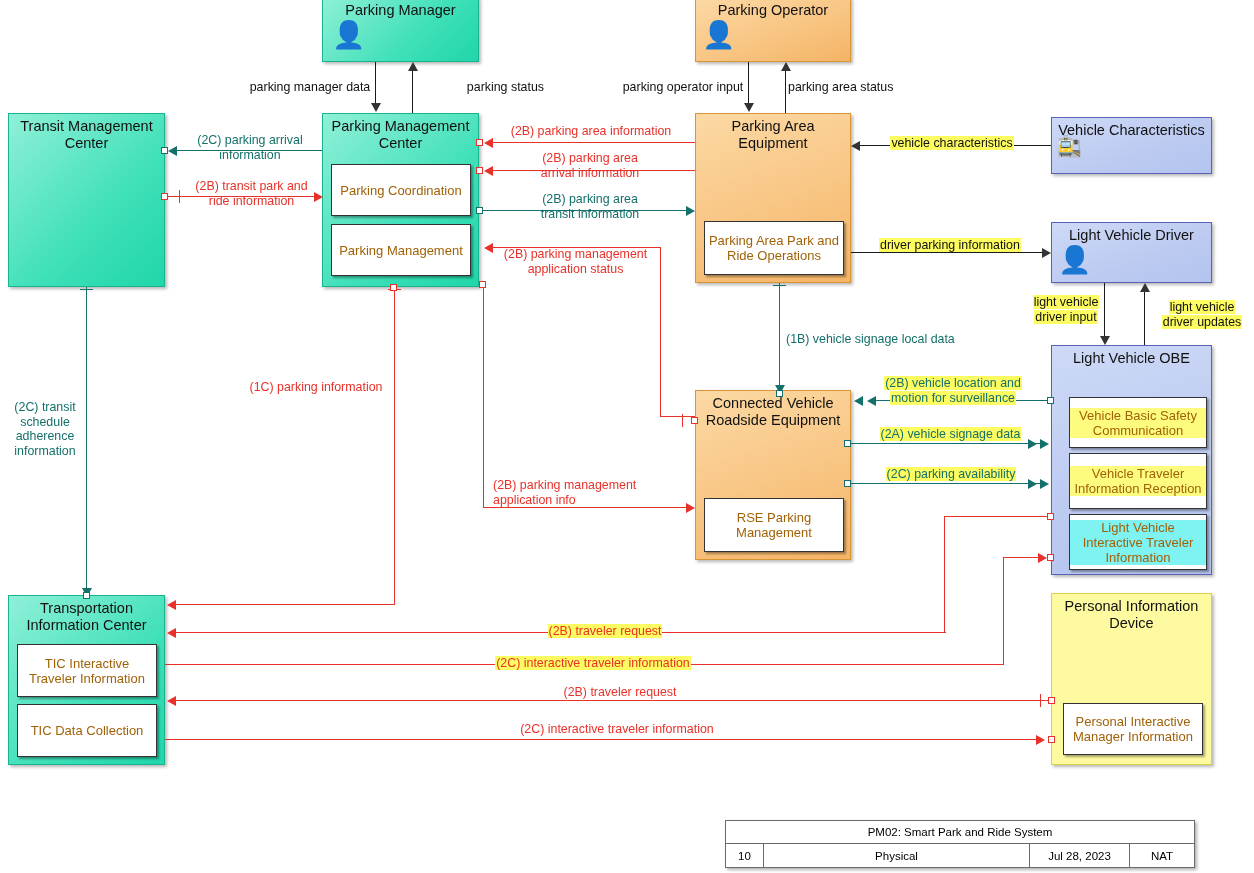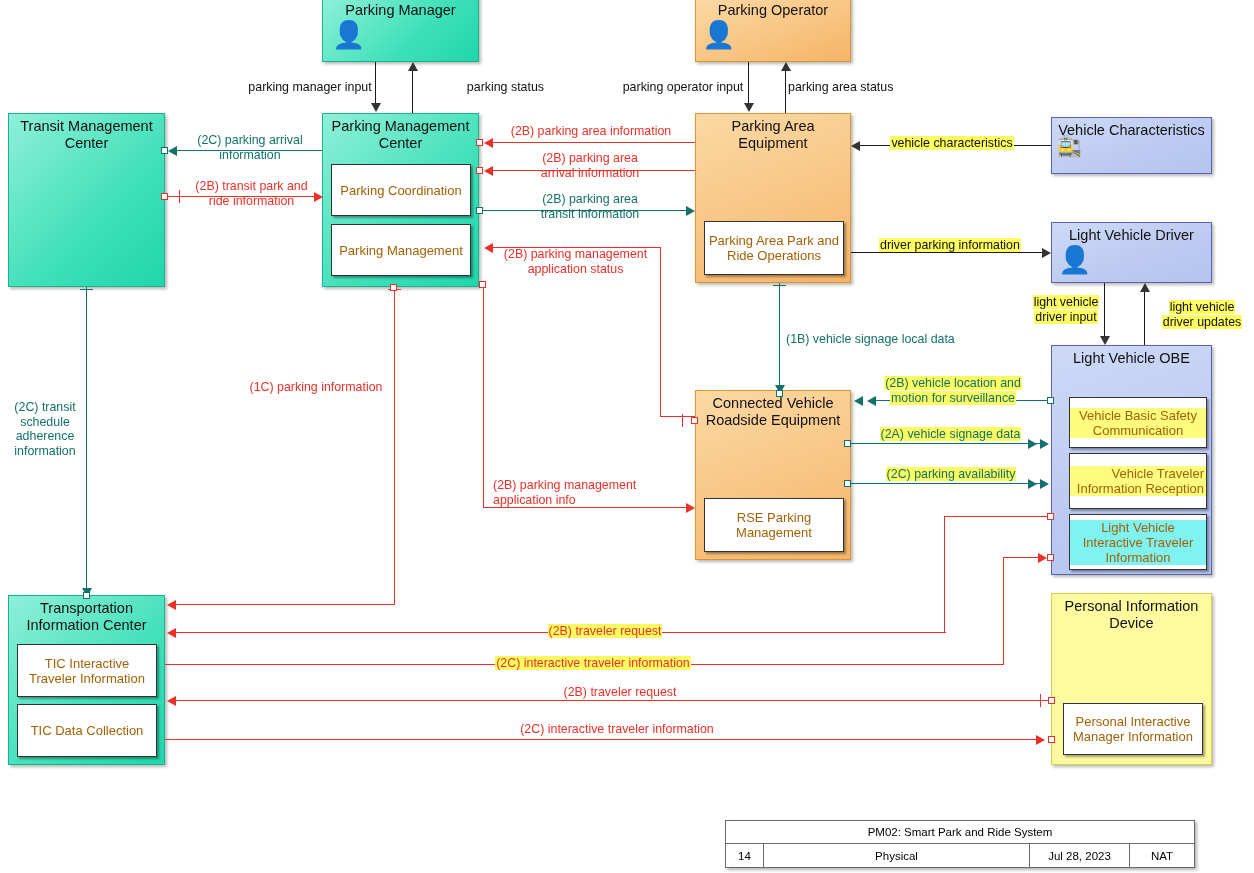--- a/index.html
+++ b/index.html
@@ -109,21 +109,21 @@
   <div class="node blue" style="left:1051px;top:222px;width:161px;height:61px;">
     <div class="node-title">Light Vehicle Driver</div>
     <div class="glyph person" style="left:6px;top:24px;">👤</div>
   </div>
 
   <div class="node blue" style="left:1051px;top:345px;width:161px;height:230px;">
     <div class="node-title">Light Vehicle OBE</div>
     <div class="sub hl-y" style="left:17px;top:51px;width:138px;height:51px;">
       <span>Vehicle Basic Safety Communication</span>
     </div>
-    <div class="sub hl-y" style="left:17px;top:107px;width:138px;height:56px;text-align:right;">
+    <div class="sub hl-y" style="left:17px;top:107px;width:138px;height:56px;">
       <span>Vehicle Traveler Information Reception</span>
     </div>
     <div class="sub hl-c" style="left:17px;top:168px;width:138px;height:56px;">
       <span>Light Vehicle Interactive Traveler Information</span>
     </div>
   </div>
 
   <div class="node orange" style="left:695px;top:390px;width:156px;height:170px;">
     <div class="node-title">Connected Vehicle Roadside Equipment</div>
     <div class="sub" style="left:8px;top:107px;width:140px;height:54px;">
@@ -145,21 +145,21 @@
     <div class="node-title">Personal Information Device</div>
     <div class="sub" style="left:11px;top:109px;width:140px;height:52px;">
       <span>Personal Interactive Manager Information</span>
     </div>
   </div>
 
   <div class="ln v blk" style="left:375px;top:62px;height:42px;"></div>
   <div class="arw d" style="left:371px;top:103px;"></div>
   <div class="ln v blk" style="left:412px;top:71px;height:42px;"></div>
   <div class="arw u" style="left:408px;top:62px;"></div>
-  <div class="lbl blkt" style="left:240px;top:80px;width:140px;">parking manager input</div>
+  <div class="lbl blkt" style="left:240px;top:80px;width:140px;">parking manager data</div>
   <div class="lbl blkt" style="left:414px;top:80px;width:110px;text-align:right;padding-left:20px;">parking status</div>
 
   <div class="ln v blk" style="left:748px;top:62px;height:42px;"></div>
   <div class="arw d" style="left:744px;top:103px;"></div>
   <div class="ln v blk" style="left:785px;top:71px;height:42px;"></div>
   <div class="arw u" style="left:781px;top:62px;"></div>
   <div class="lbl blkt" style="left:613px;top:80px;width:140px;">parking operator input</div>
   <div class="lbl blkt" style="left:788px;top:80px;width:130px;text-align:left;">parking area status</div>
 
   <div class="ln h grn" style="left:176px;top:150px;width:146px;"></div>
@@ -288,20 +288,20 @@
   <div class="lbl redt" style="left:535px;top:685px;width:170px;">(2B) traveler request</div>
 
   <div class="ln h red" style="left:165px;top:739px;width:874px;"></div>
   <div class="arw r red-a" style="left:1036px;top:735px;"></div>
   <div class="port red-p" style="left:1048px;top:736px;"></div>
   <div class="lbl redt" style="left:492px;top:722px;width:250px;">(2C) interactive traveler information</div>
 
   <div id="titleblock" style="left:725px;top:820px;width:470px;height:48px;">
     <div id="tb-top">PM02: Smart Park and Ride System</div>
     <div id="tb-bot">
-      <div class="tb-num">14</div>
+      <div class="tb-num">10</div>
       <div class="tb-view">Physical</div>
       <div class="tb-date">Jul 28, 2023</div>
       <div class="tb-org">NAT</div>
     </div>
   </div>
 
 </div>
 
 </body></html>

